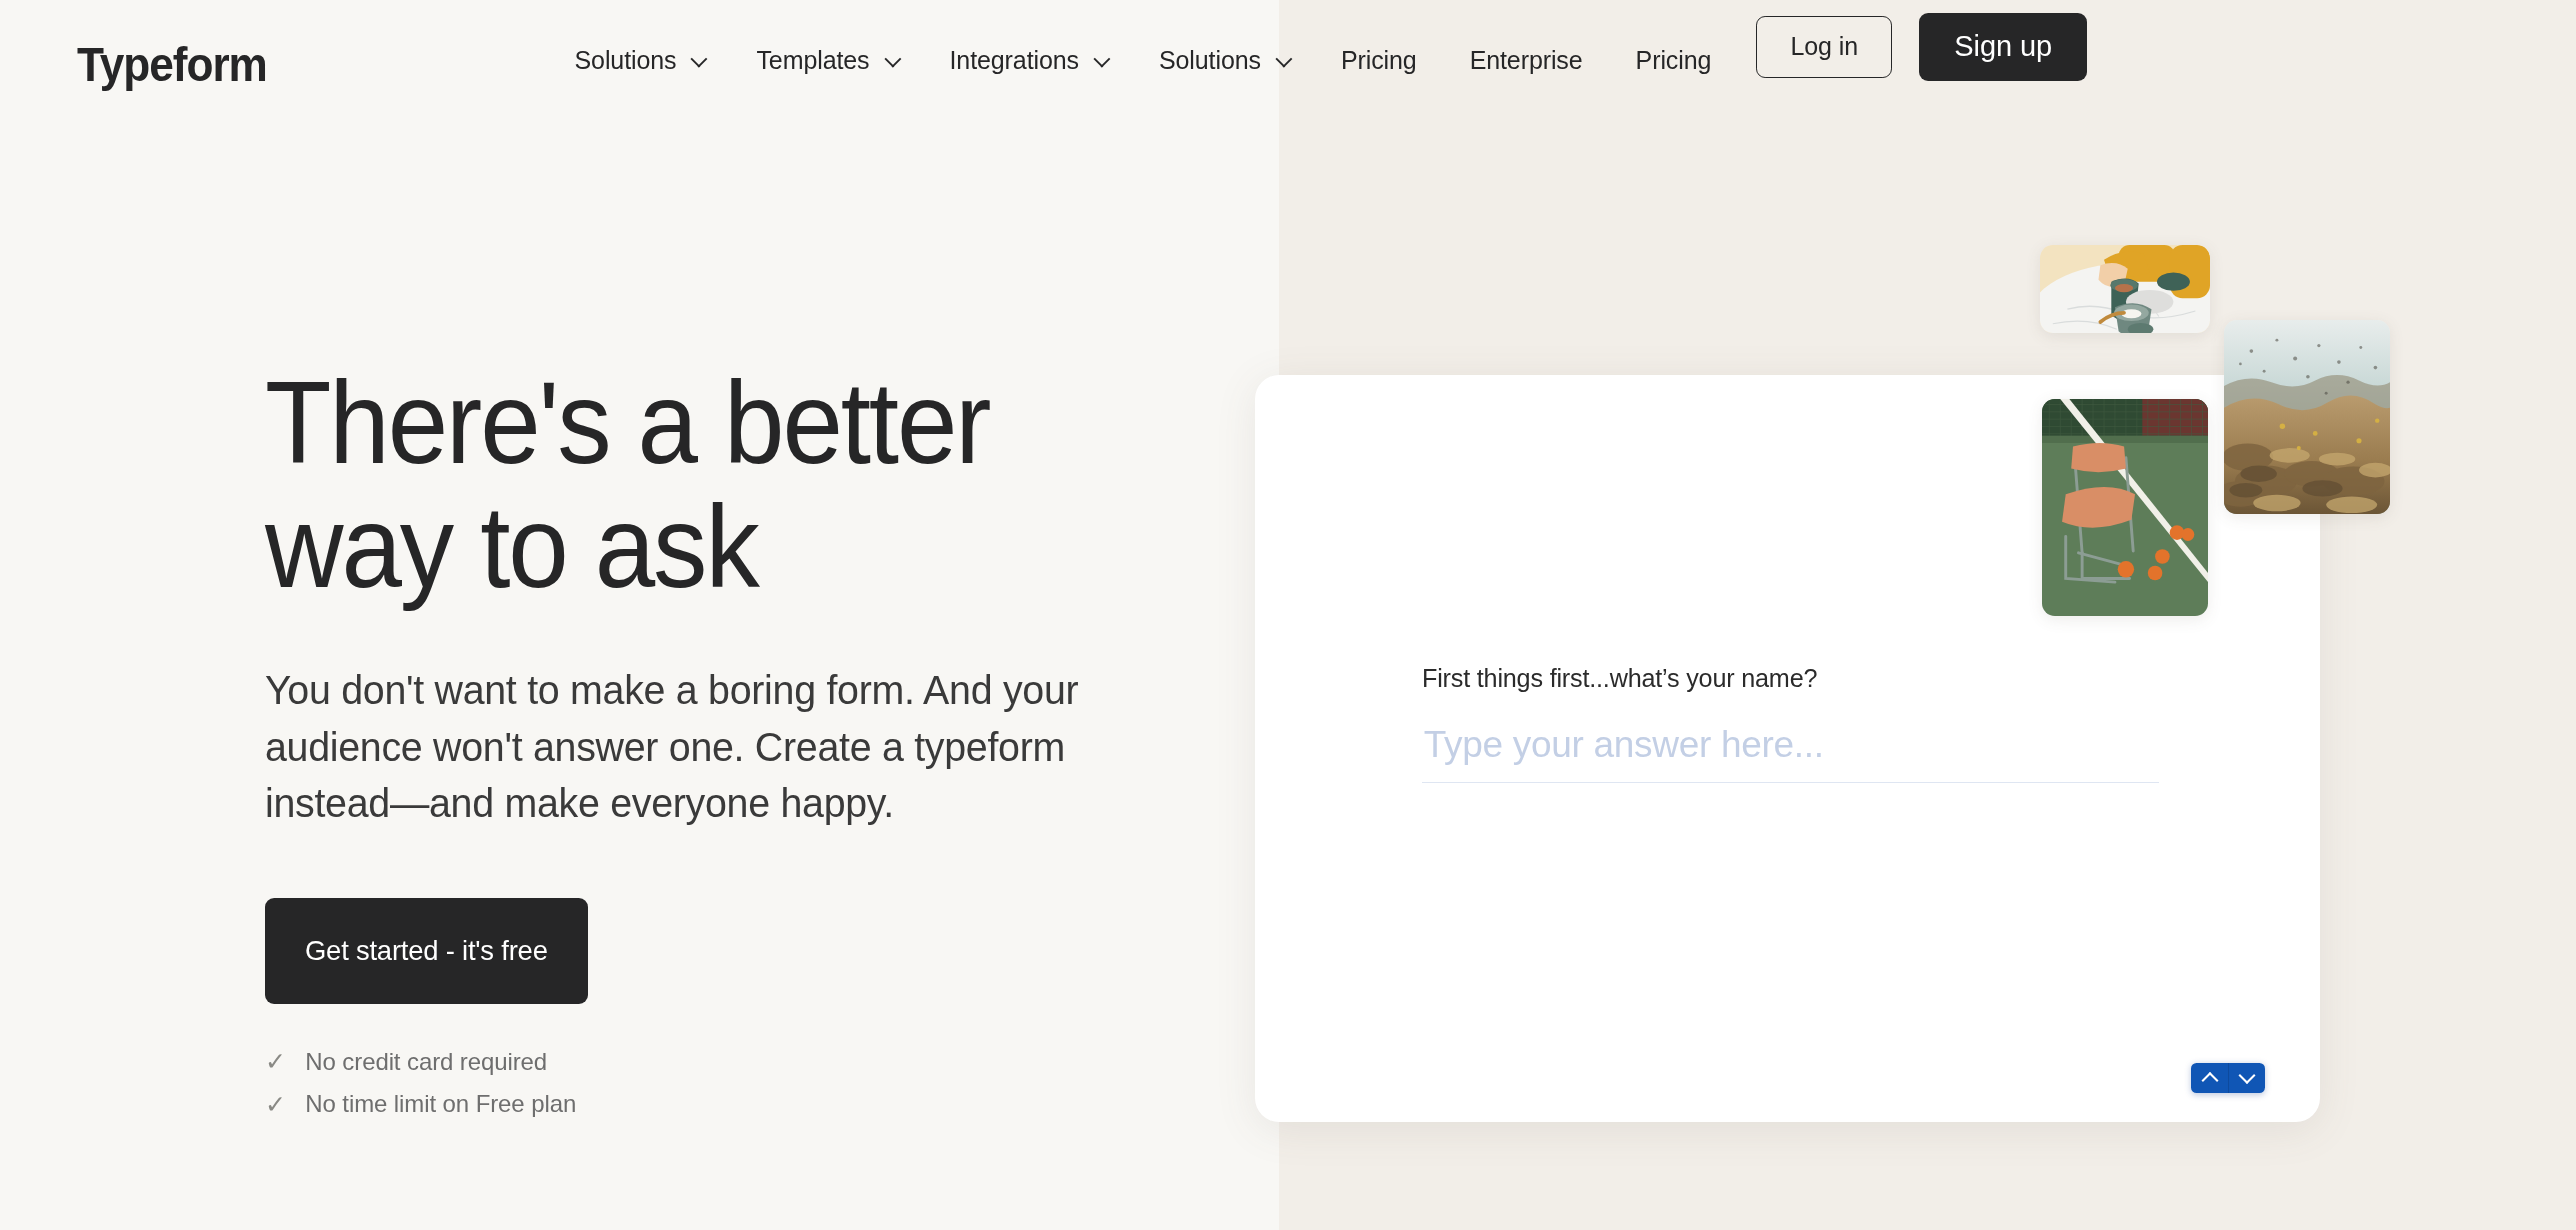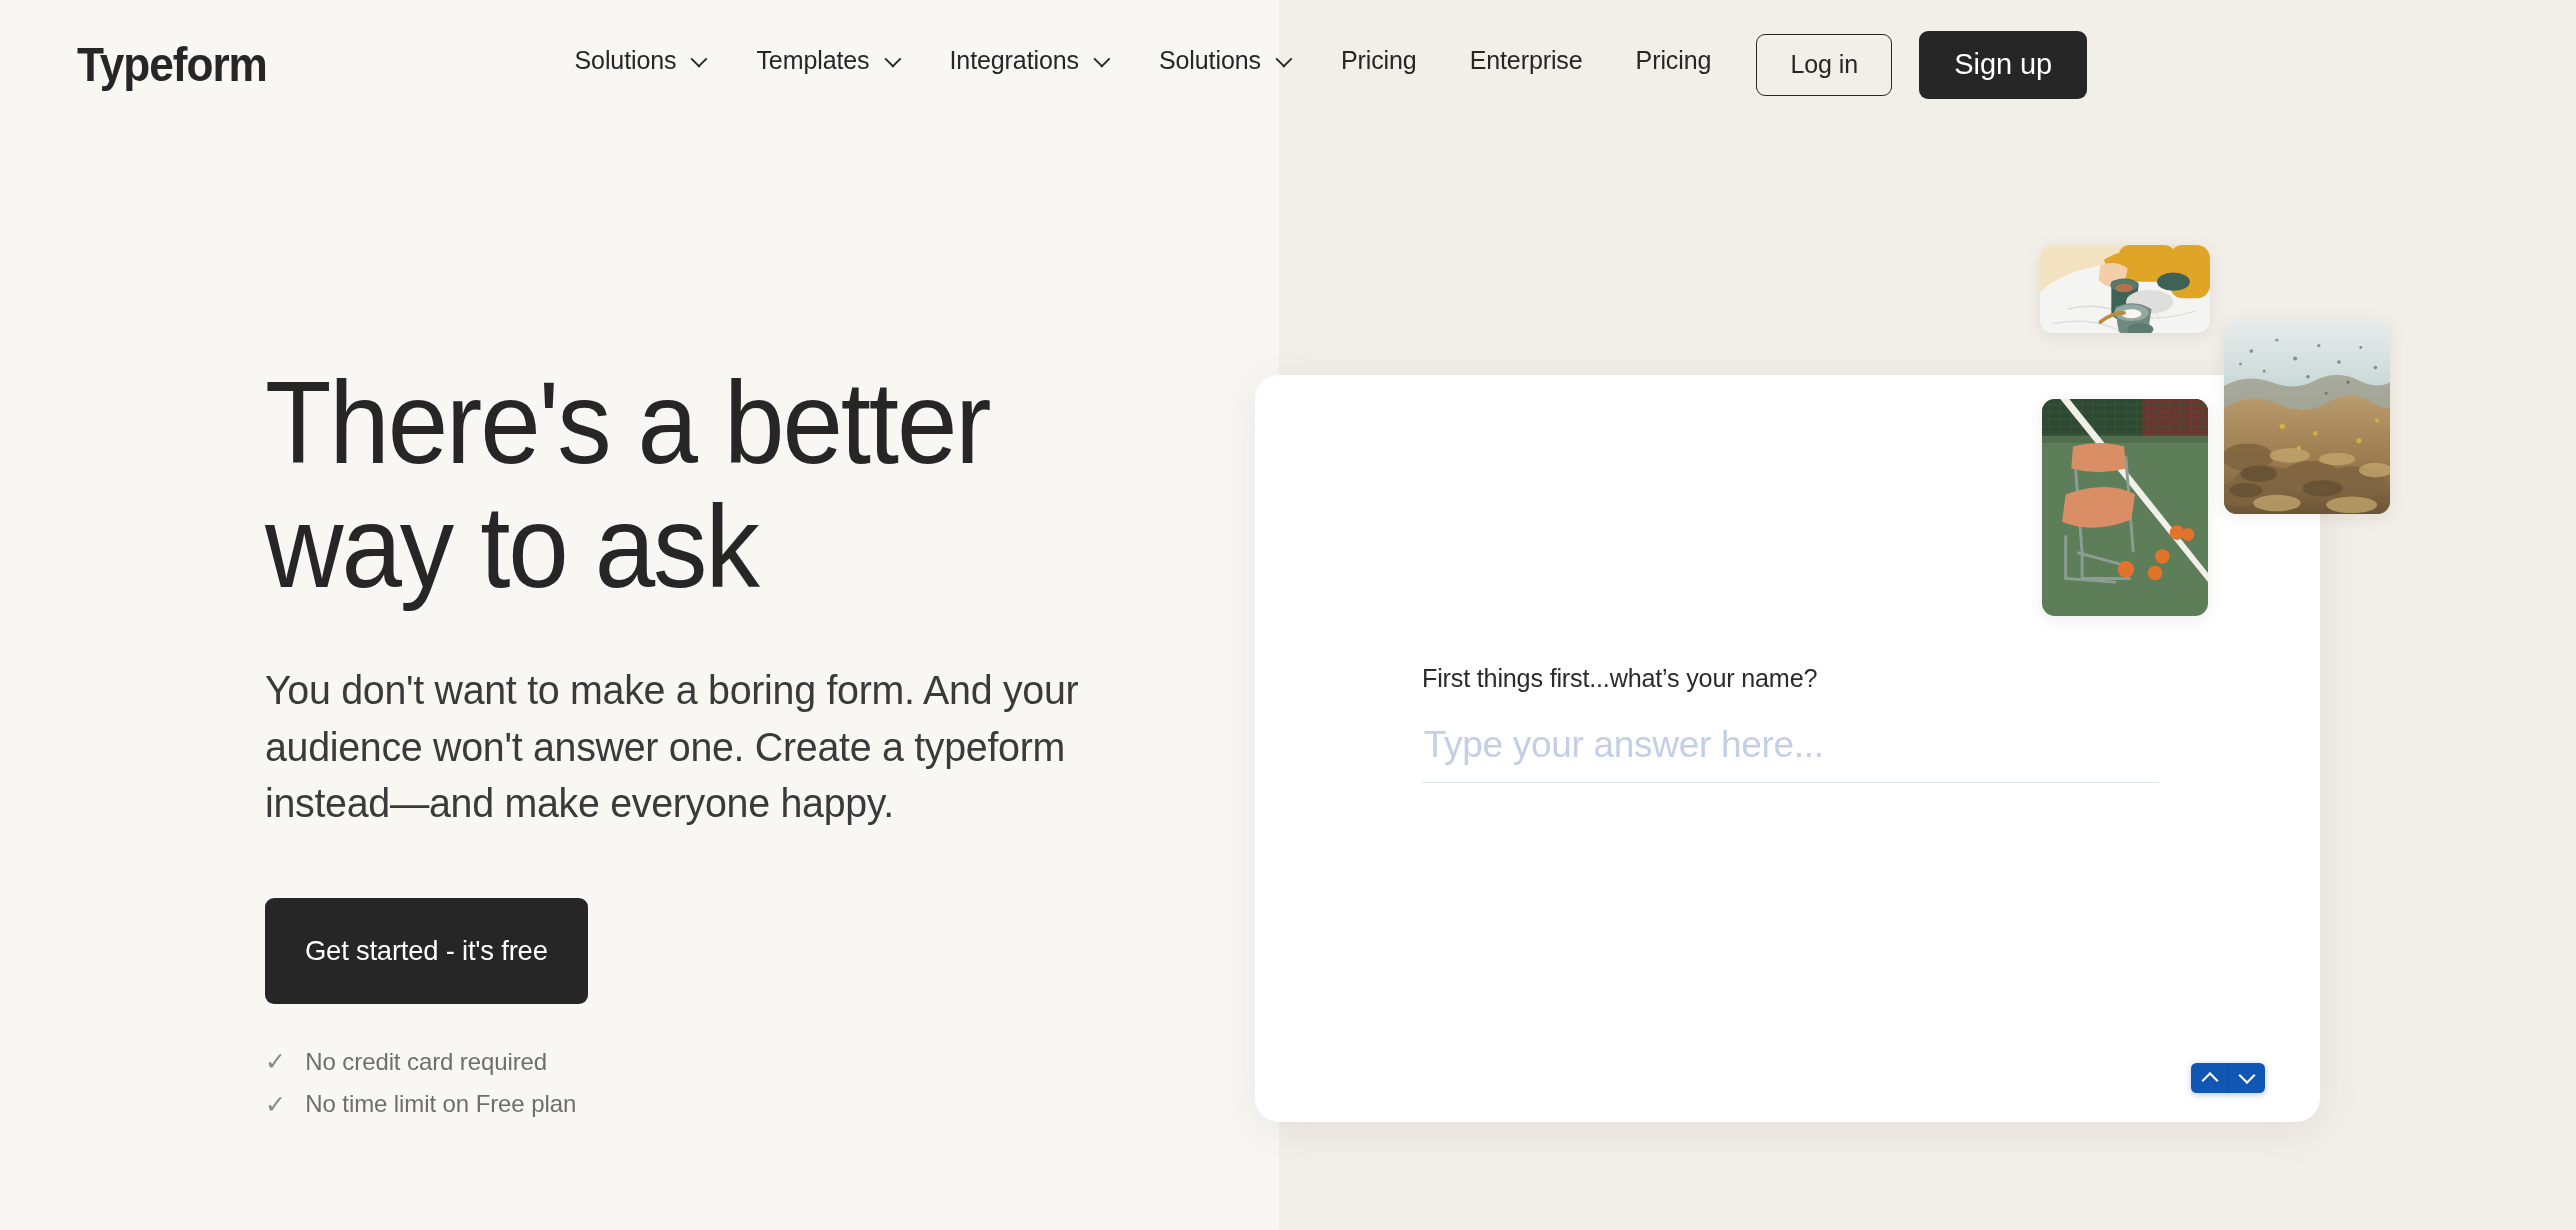--- a/index.html
+++ b/index.html
@@ -84,21 +84,21 @@
   }
   .chev{
     display:inline-block;
     width:12px; height:12px;
     border-right:2.2px solid #262627;
     border-bottom:2.2px solid #262627;
     transform:rotate(45deg) translateY(-2.7px);
   }
 
   .header-actions{
-    position:absolute; right:77px; top:31px;
+    position:absolute; right:77px; top:13px;
     display:flex; align-items:center; gap:27.4px;padding-left:8px;
   }
   .btn-login{
     border:1.5px solid #262627;
     border-radius:9.1px;
     background:transparent;
     color:#262627;
     font-size:25px;
     padding:15.5px 33px;
     cursor:pointer;

